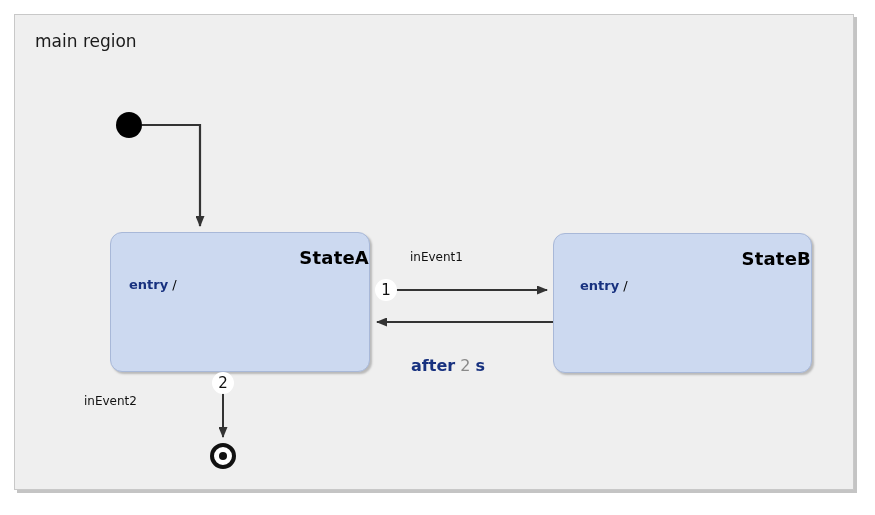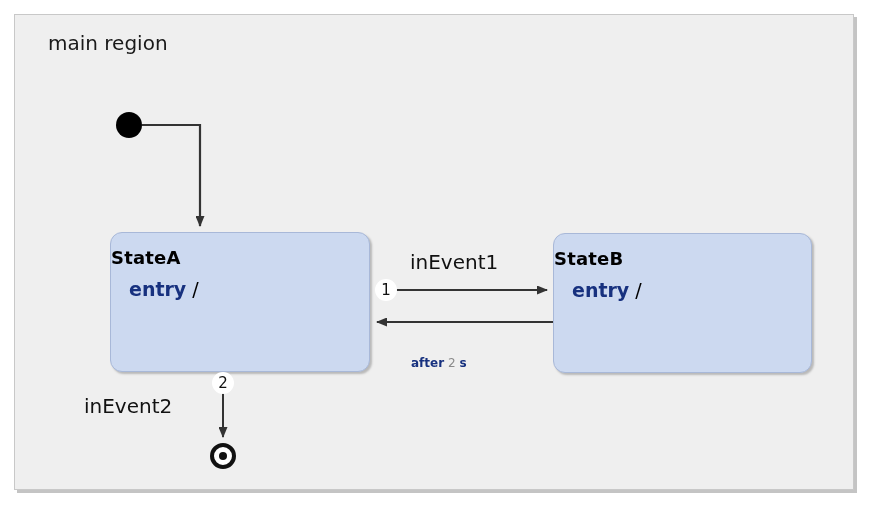--- a/index.html
+++ b/index.html
@@ -28,55 +28,54 @@
     height: 476px;
     background: #efefef;
     border: 1px solid #c8c8c8;
     box-sizing: border-box;
     box-shadow: 3px 3px 0 0 #c4c4c4;
   }
   .region-title {
     position: absolute;
     left: 20px;
     top: 16px;
-    font-size: 20px;
+    font-size: 17px;
     color: #1a1a1a;
     white-space: nowrap;
-    margin-left: 13px;
   }
   
   #wires {
     position: absolute;
     left: 0;
     top: 0;
     width: 875px;
     height: 515px;
     pointer-events: none;
   }
   
   .state {
     position: absolute;
     background: #ccd9f0;
     border: 1px solid #a8b8d8;
     border-radius: 12px;
     box-sizing: border-box;
     box-shadow: 2px 2px 2px rgba(120,120,120,0.45);
   }
   .state-name {
-    text-align: left;
+    text-align: right;
     font-weight: bold;
     font-size: 18px;
     color: #000000;
     margin-top: 14px;
     letter-spacing: 0.2px;
   }
   .state-body {
     margin-top: 8px;
     padding-left: 18px;
-    font-size: 19px;
+    font-size: 13px;
     line-height: 1.45;
     color: #000000;
   }
   .kw {
     color: #17317f;
     font-weight: bold;
   }
   .plain { color: #000000; }
   
   .initial-node {
@@ -102,25 +101,25 @@
     width: 8px;
     height: 8px;
     margin-left: -4px;
     margin-top: -4px;
     border-radius: 50%;
     background: #111111;
   }
   
   .edge-label {
     position: absolute;
-    font-size: 20px;
+    font-size: 12px;
     color: #111111;
     white-space: nowrap;
   }
-  .edge-label.timed { font-size: 12px; }
+  .edge-label.timed { font-size: 16px; }
   .num { color: #8a8a8a; }
   
   .badge {
     position: absolute;
     width: 22px;
     height: 22px;
     border-radius: 50%;
     background: #ffffff;
     color: #111111;
     font-size: 15px;
@@ -162,21 +161,21 @@
   <div class="state" style="left:110px; top:232px; width:260px; height:140px;">
     <div class="state-name">StateA</div>
     <div class="state-body">
       <div>
         <span class="kw">entry</span>
         <span class="plain">/</span>
       </div>
     </div>
   </div>
 
-  <div class="state" style="left:553px; top:233px; width:259px; height:140px;">
+  <div class="state" style="left:553px; top:233px; width:259px; height:140px;padding-left:8px;">
     <div class="state-name">StateB</div>
     <div class="state-body">
       <div>
         <span class="kw">entry</span>
         <span class="plain">/</span>
       </div>
     </div>
   </div>
 
   <div class="edge-label" style="left:410px; top:250px;">inEvent1</div>

